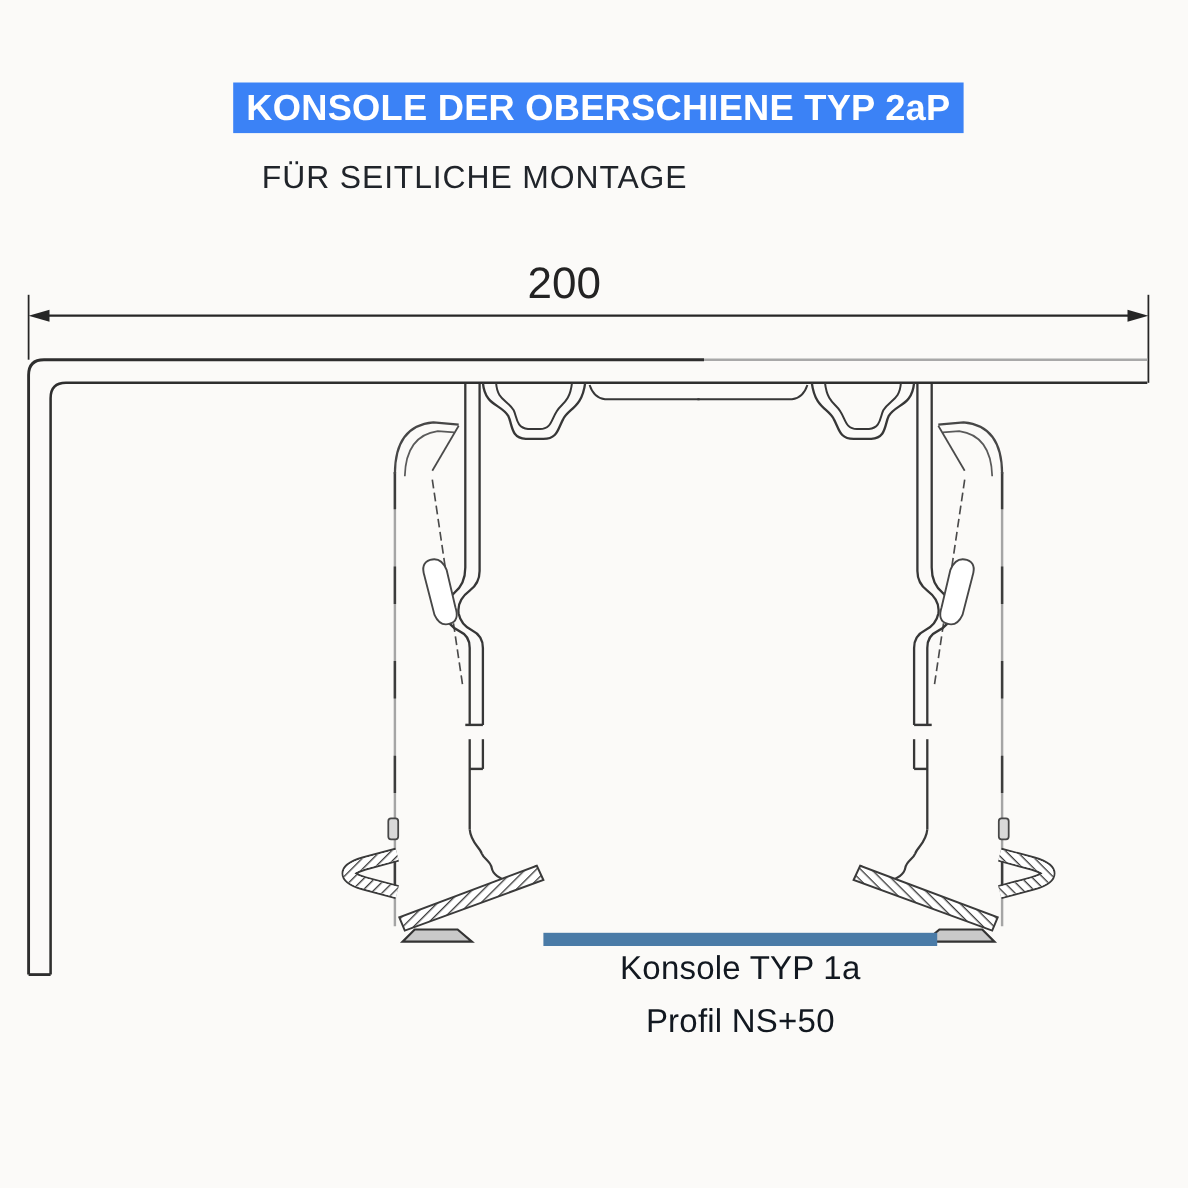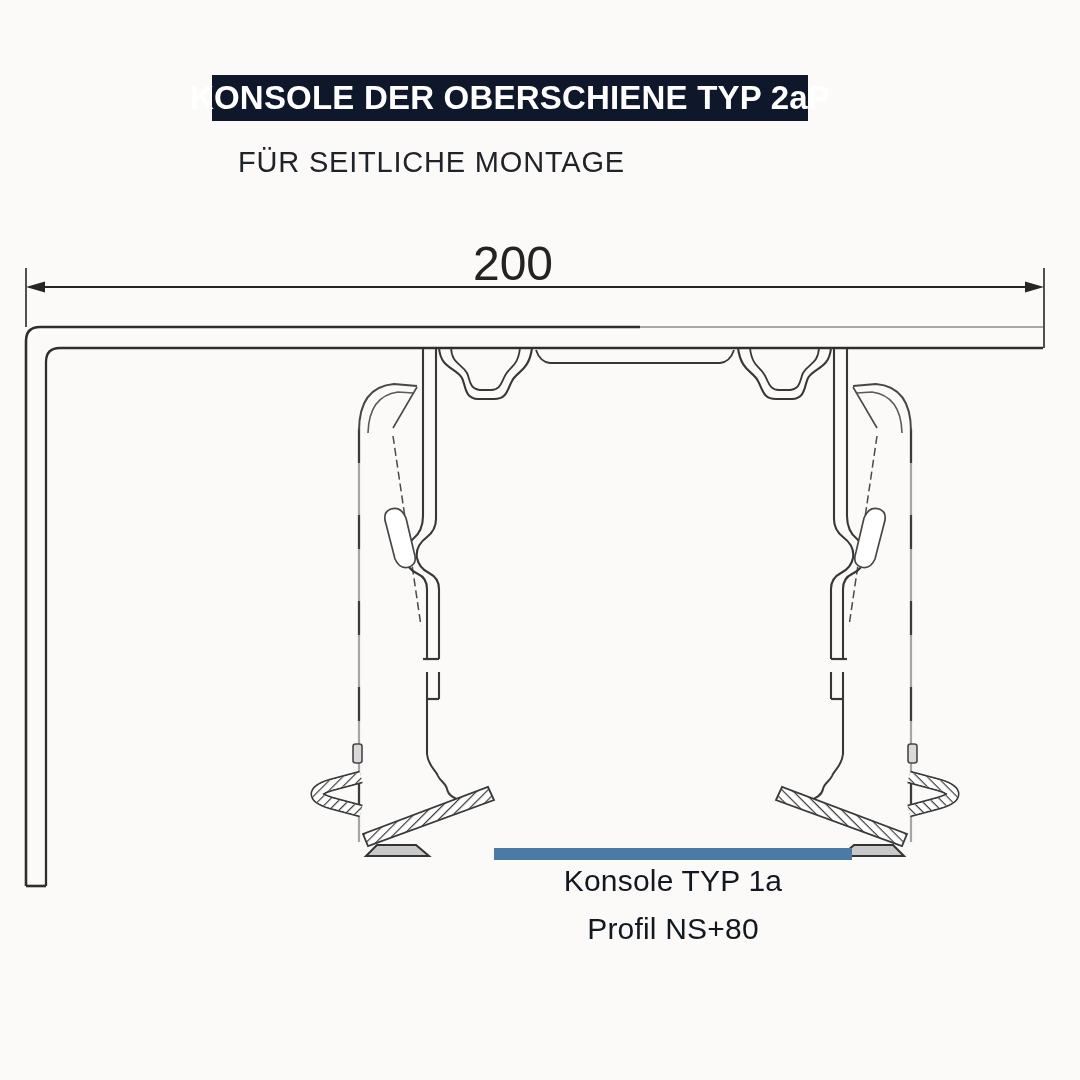--- a/index.html
+++ b/index.html
@@ -3,32 +3,32 @@
 <meta charset="utf-8">
 <style>
   html,body{margin:0;padding:0;}
   body{
     width:1080px;height:1080px;position:relative;overflow:hidden;
     background:#fbfaf8;
     font-family:"Liberation Sans","DejaVu Sans",sans-serif;
   }
   .abs{position:absolute;}
   #title-bar{
-    left:212px;top:75px;width:596px;height:46px;
-    background:#0f172a;color:#ffffff;
+    left:212px;top:75px;width:664px;height:46px;
+    background:#3b82f6;color:#ffffff;
     display:flex;align-items:center;justify-content:center;
     font-size:33px;font-weight:700;letter-spacing:0.2px;white-space:nowrap;
   }
   #subtitle{
     left:0;top:146px;width:863px;text-align:center;
     font-size:29px;font-weight:500;color:#20242a;letter-spacing:0.8px;
   }
   #dim-value{
     left:413px;top:236px;width:200px;text-align:center;
-    font-size:48px;font-weight:400;color:#232323;
+    font-size:40px;font-weight:400;color:#232323;
   }
   #drawing-svg{left:0;top:0;width:1080px;height:1080px;}
   #caption-block{left:473px;top:848px;width:400px;text-align:center;}
   .caption-line{font-size:30px;font-weight:500;color:#121820;letter-spacing:0.2px;}
   #caption-guide{margin:0 0 10px 0;}
   #accent-bar{width:358px;height:12px;margin:0 auto;background:#4a7ba7;}
   #caption-console{margin:4px 0 0 0;}
   #caption-profile{margin:14px 0 0 0;}
 </style>
 </head>
@@ -107,14 +107,14 @@
 
     <polygon points="377,845 416,845 429,856 366,856" fill="#c9c9c9" stroke="#333333" stroke-width="2"></polygon>
   </g>
 
   <use href="#half-assembly" transform="translate(1270,0) scale(-1,1)"></use>
 </svg>
 
 <div class="abs" id="caption-block">
   <div id="accent-bar"></div>
   <div class="caption-line" id="caption-console">Konsole TYP 1a</div>
-  <div class="caption-line" id="caption-profile">Profil NS+80</div>
+  <div class="caption-line" id="caption-profile">Profil NS+50</div>
 </div>
 
 </body></html>

